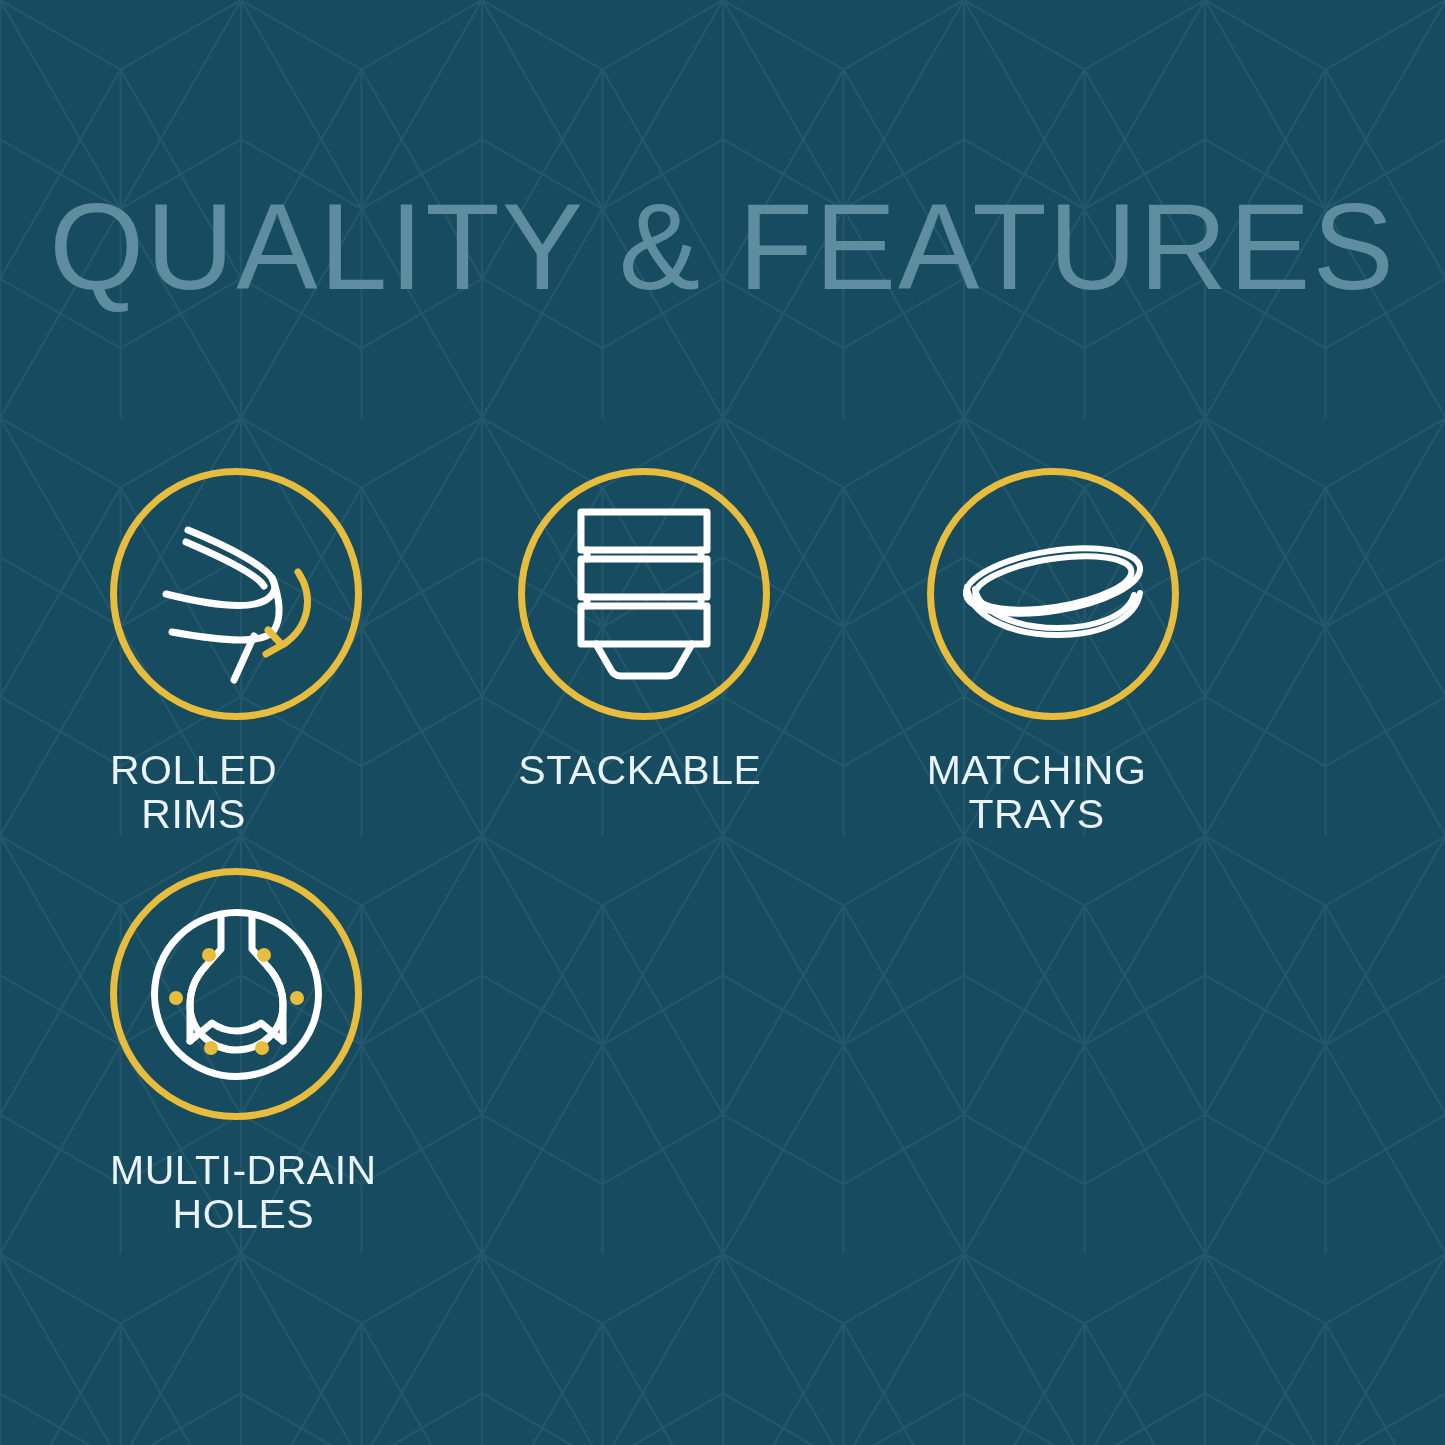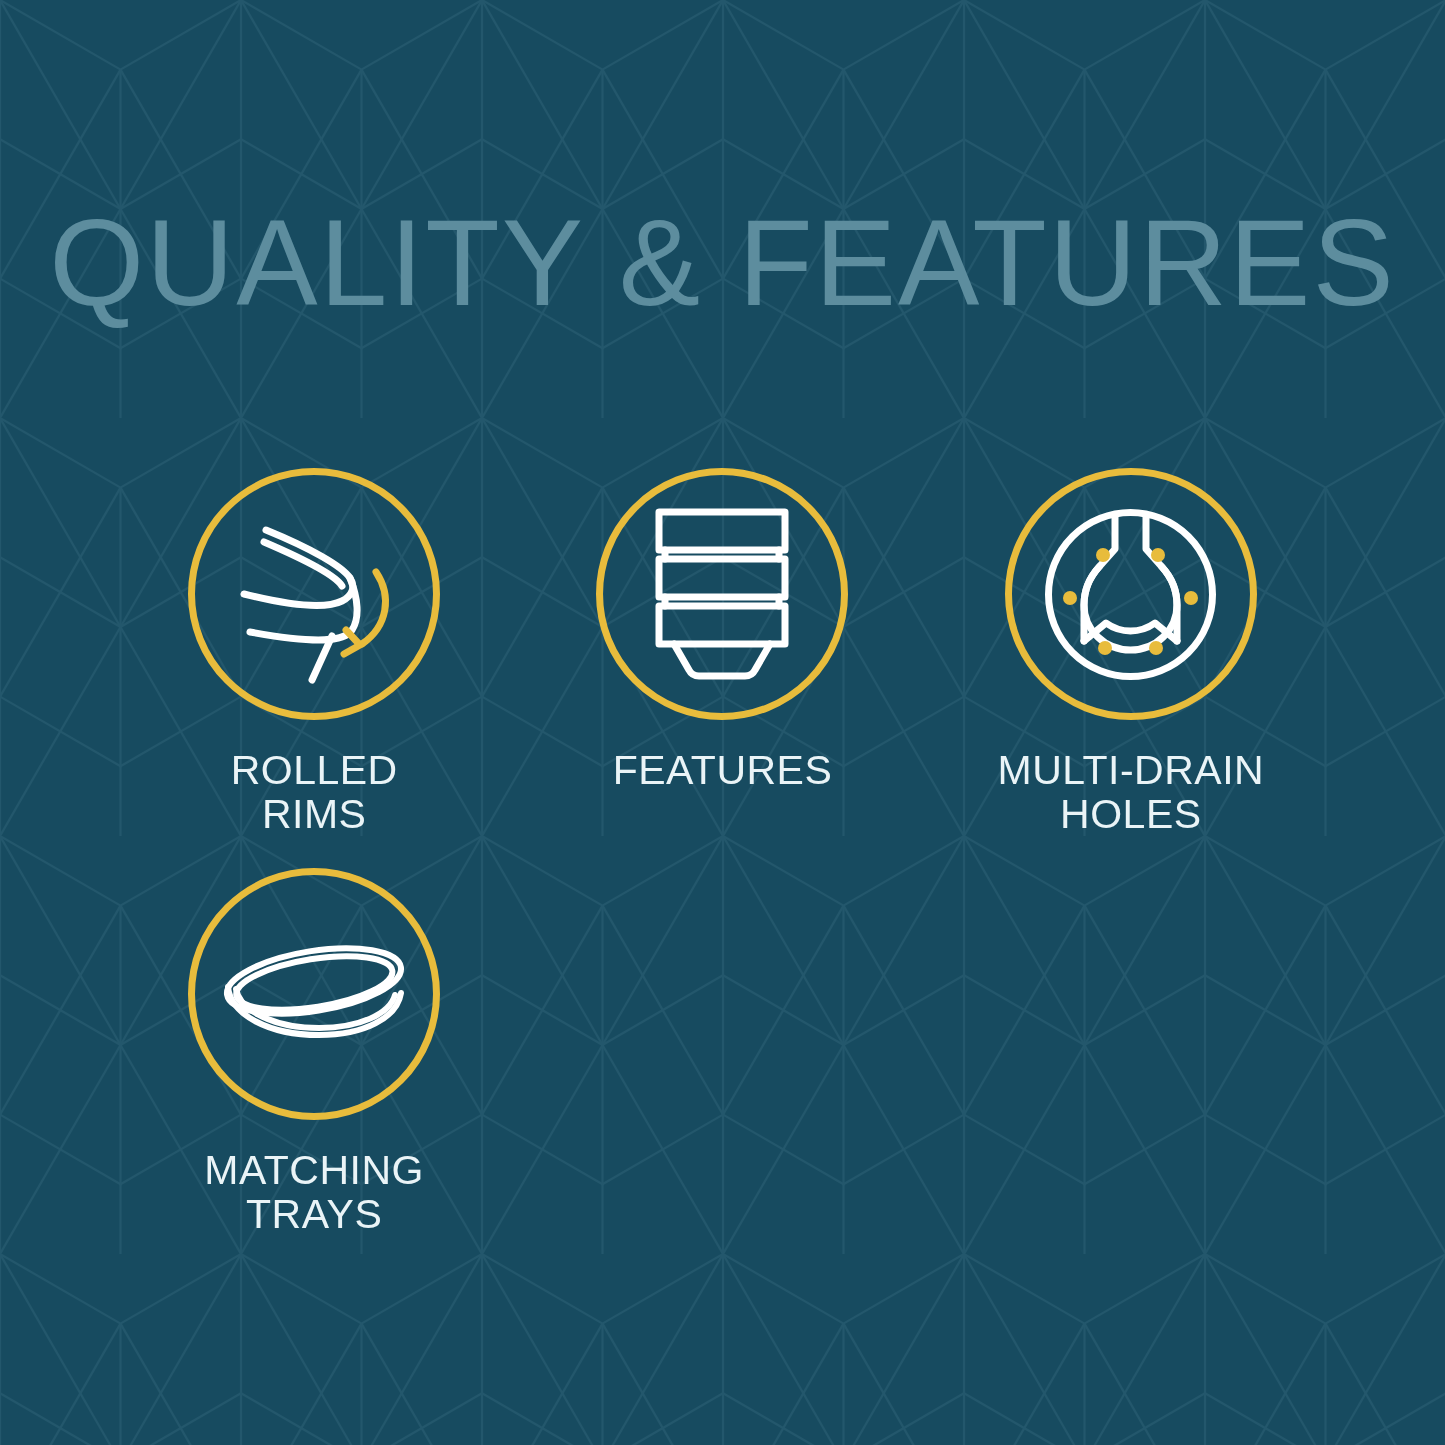--- a/index.html
+++ b/index.html
@@ -33,37 +33,36 @@
     left: 0;
     width: 1445px;
     text-align: center;
     font-size: 122px;
     line-height: 1;
     font-weight: 300;
     letter-spacing: 2px;
     color: #5d8d9e;
     white-space: nowrap;
     font-family: "Liberation Sans", sans-serif;
-    margin-top: 16px;
   }
   .grid {
     position: absolute;
     top: 468px;
     left: 110px;
     width: 1225px;
     display: grid;
     grid-template-columns: repeat(3, 1fr);
     grid-template-rows: repeat(2, 400px);
     column-gap: 0px;
     row-gap: 0px;
   }
   .cell {
     display: flex;
     flex-direction: column;
-    align-items: center;
+    align-items: flex-start;
   }
   .icon-circle {
     width: 252px;
     height: 252px;
     border-radius: 50%;
     border: 7px solid #e8bc3c;
     box-sizing: border-box;
     display: flex;
     align-items: center;
     justify-content: center;
@@ -155,21 +154,37 @@
           <path d="M28 46 L28 55 M142 46 L142 55"></path>
 
           <path d="M22 55 L148 55 L148 93 L22 93 Z"></path>
           <path d="M28 93 L28 102 M142 93 L142 102"></path>
 
           <path d="M22 102 L148 102 L148 140 L22 140 Z"></path>
 
           <path d="M37 140 L52 166 C 54 170, 58 172, 62 172 L108 172 C 112 172, 116 170, 118 166 L133 140"></path>
         </svg>
       </div>
-      <div class="cell-label">FEATURES</div>
+      <div class="cell-label">STACKABLE</div>
+    </div>
+
+    <div class="cell">
+      <div class="icon-circle">
+        <svg width="190" height="130" viewBox="0 0 190 130" fill="none" stroke="#ffffff" stroke-width="6" stroke-linecap="round" stroke-linejoin="round" aria-hidden="true">
+
+          <ellipse cx="95" cy="52" rx="88" ry="30" transform="rotate(-9 95 52)"></ellipse>
+
+          <ellipse cx="95" cy="54" rx="79" ry="24" transform="rotate(-9 95 52)"></ellipse>
+
+          <path d="M9 58 C 12 86, 50 106, 100 106 C 145 106, 178 89, 182 64"></path>
+          <path d="M17 60 C 21 82, 56 99, 100 99 C 140 99, 171 85, 176 66"></path>
+        </svg>
+      </div>
+      <div class="cell-label">MATCHING
+TRAYS</div>
     </div>
 
     <div class="cell">
       <div class="icon-circle">
         <svg width="175" height="175" viewBox="0 0 175 175" fill="none" stroke="#ffffff" stroke-width="7" stroke-linecap="round" stroke-linejoin="round" aria-hidden="true">
 
           <circle cx="87.5" cy="87.5" r="82"></circle>
 
           <path d="M72 9 L72 42 L56 60 C 46 71, 41 84, 41 98 L 41 134"></path>
           <path d="M103 9 L103 42 L119 60 C 129 71, 134 84, 134 98 L 134 134"></path>
@@ -184,32 +199,16 @@
             <circle cx="148" cy="91" r="7"></circle>
             <circle cx="62" cy="141" r="7"></circle>
             <circle cx="113" cy="141" r="7"></circle>
           </g>
         </svg>
       </div>
       <div class="cell-label">MULTI-DRAIN
 HOLES</div>
     </div>
 
-    <div class="cell">
-      <div class="icon-circle">
-        <svg width="190" height="130" viewBox="0 0 190 130" fill="none" stroke="#ffffff" stroke-width="6" stroke-linecap="round" stroke-linejoin="round" aria-hidden="true">
-
-          <ellipse cx="95" cy="52" rx="88" ry="30" transform="rotate(-9 95 52)"></ellipse>
-
-          <ellipse cx="95" cy="54" rx="79" ry="24" transform="rotate(-9 95 52)"></ellipse>
-
-          <path d="M9 58 C 12 86, 50 106, 100 106 C 145 106, 178 89, 182 64"></path>
-          <path d="M17 60 C 21 82, 56 99, 100 99 C 140 99, 171 85, 176 66"></path>
-        </svg>
-      </div>
-      <div class="cell-label">MATCHING
-TRAYS</div>
-    </div>
-
 
 
   </div>
 </div>
 
 </body></html>

